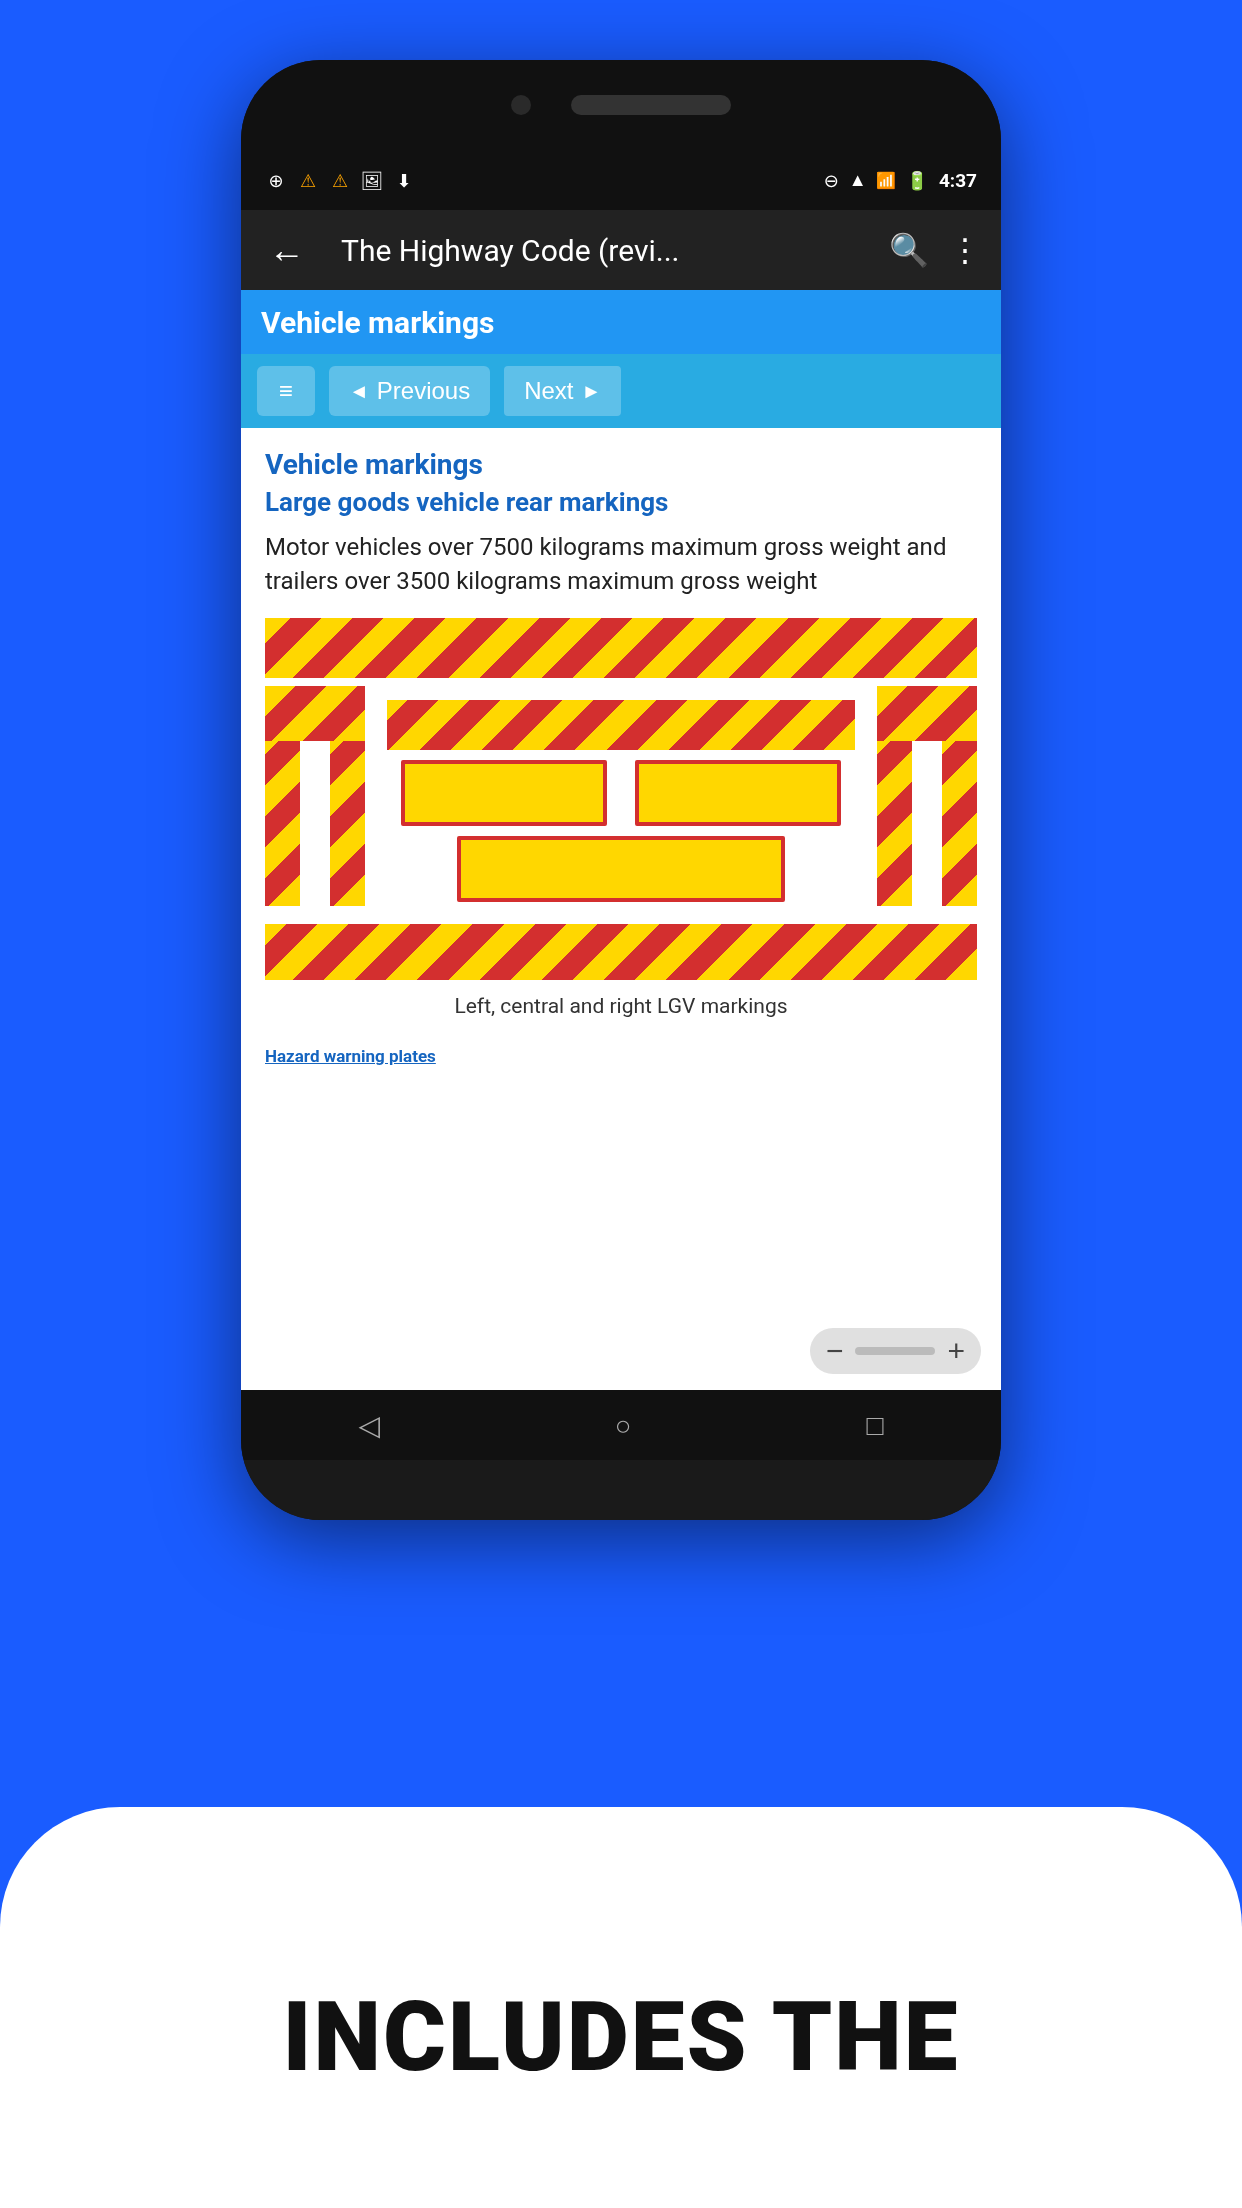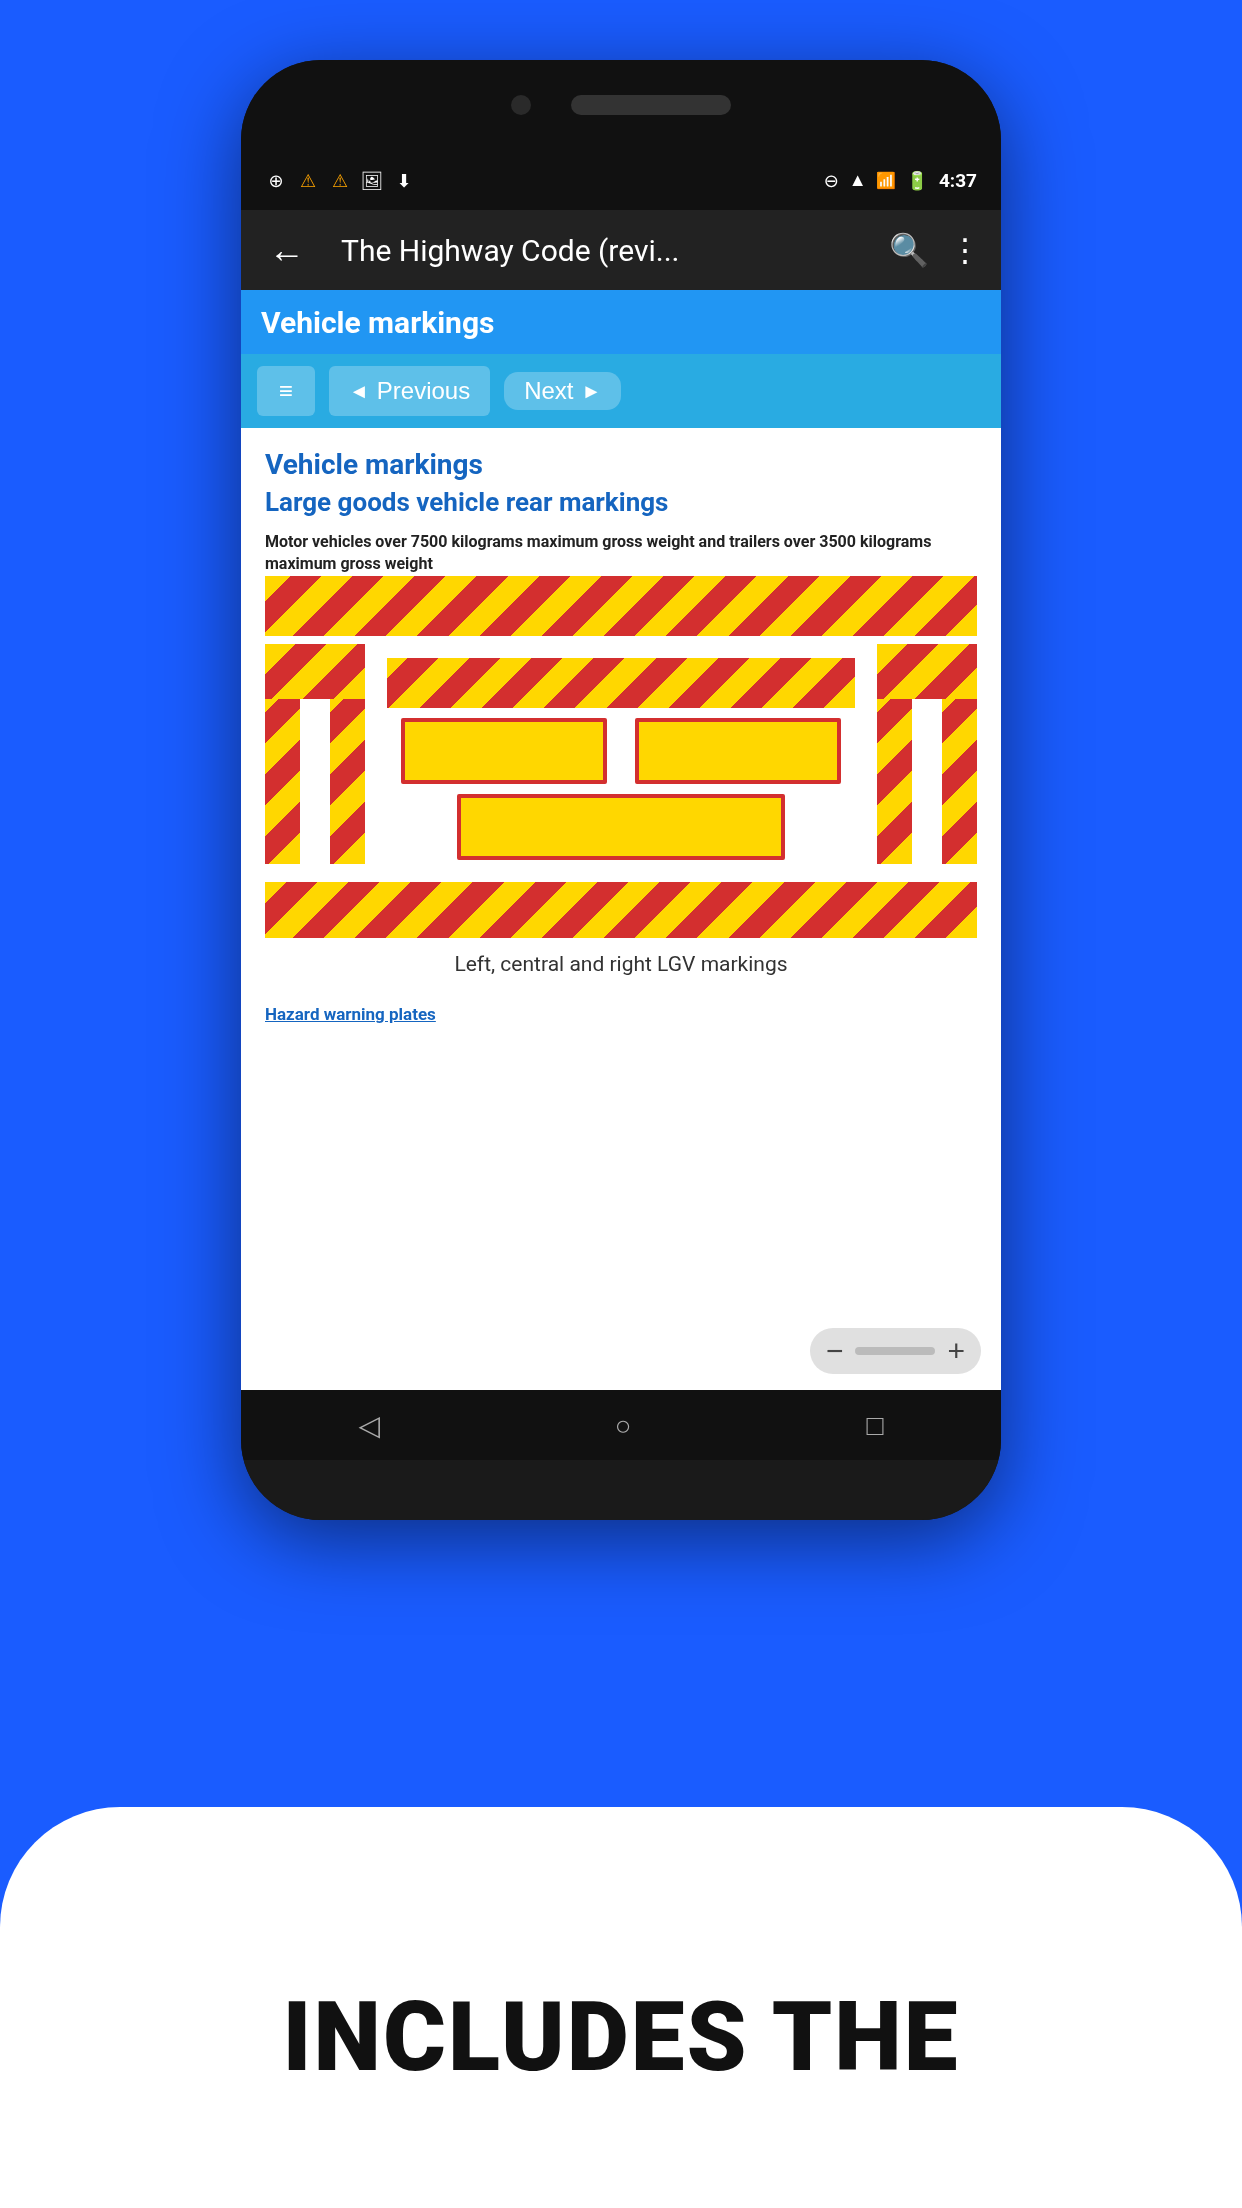--- a/index.html
+++ b/index.html
@@ -214,22 +214,22 @@
       cursor: pointer;
       font-size: 24px;
       font-weight: 500;
     }
 
     .nav-next-btn {
       background: rgba(255,255,255,0.25);
       border: none;
       color: white;
       padding: 0 20px;
-      height: 38px;
-      border-radius: 14px;
+      height: 50px;
+      border-radius: 4px;
       display: flex;
       align-items: center;
       gap: 8px;
       cursor: pointer;
       font-size: 24px;
       font-weight: 500;
     }
 
     
     .content-area {
@@ -249,23 +249,23 @@
 
     .content-subtitle {
       color: #1565c0;
       font-size: 26px;
       font-weight: bold;
       margin-bottom: 14px;
     }
 
     .content-desc {
       color: #222;
-      font-size: 16px;
+      font-size: 24px;
       line-height: 1.4;
-      font-weight: bold;
+      margin-bottom: 20px;
     }
 
     
     .lgv-diagram {
       background: white;
       position: relative;
       margin-bottom: 14px;
     }
 
     

